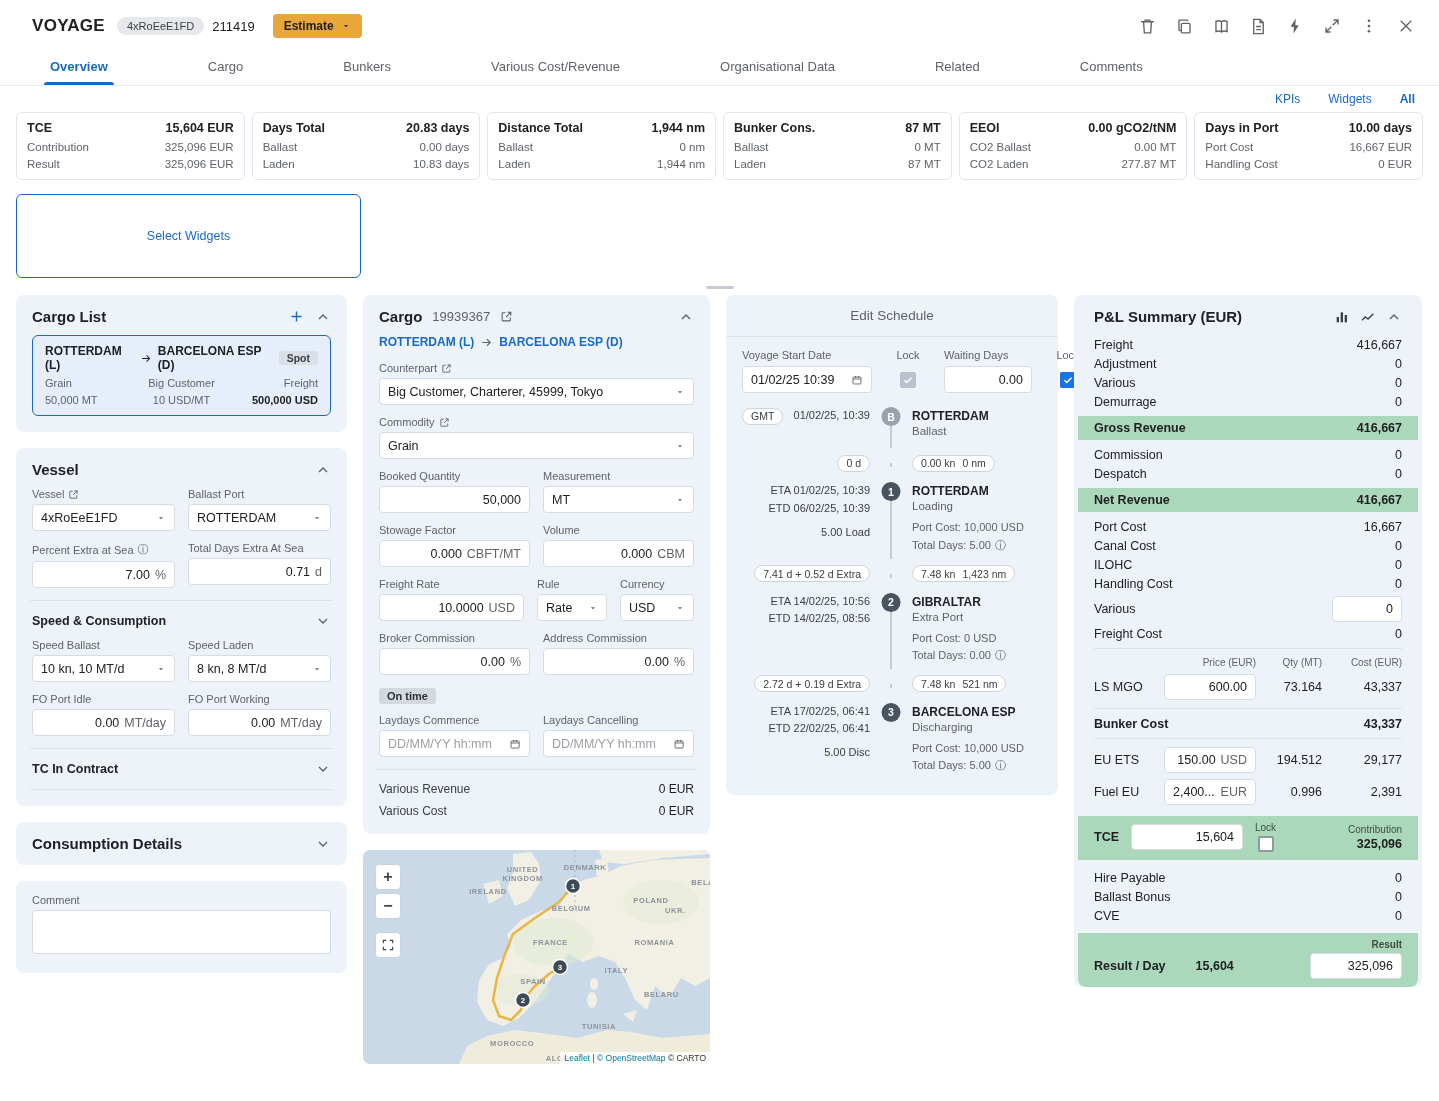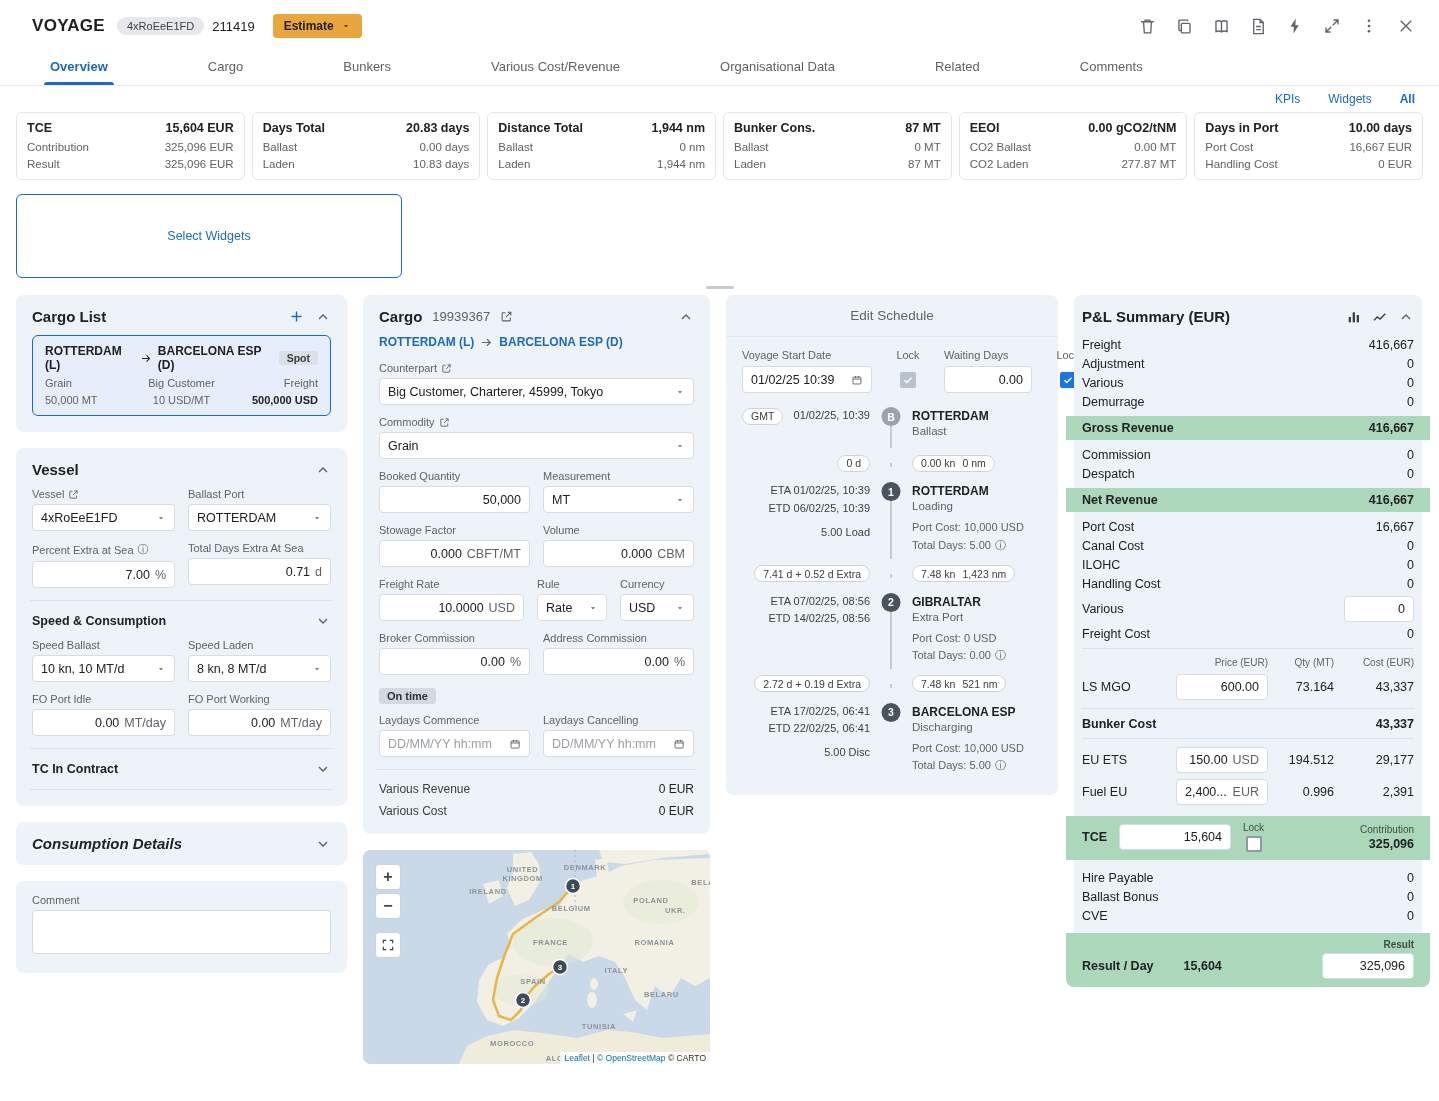--- a/index.html
+++ b/index.html
@@ -30,21 +30,21 @@
   .filter-row { display: flex; justify-content: flex-end; align-items: center; gap: 28px; padding: 6px 24px 4px; font-size: 12px; }
   .flink { color: #1a6ac4; cursor: pointer; }
   .flink.active { font-weight: 700; }
 
   
   .kpi-row { display: flex; gap: 7px; padding: 2px 16px 0; }
   .kpi-card { flex: 1; background: #fff; border: 1px solid #e2e6ec; border-radius: 6px; padding: 8px 10px 7px; }
   .kpi-main { display: flex; justify-content: space-between; gap: 6px; font-size: 12.5px; font-weight: 700; margin-bottom: 4px; white-space: nowrap; }
   .kpi-sub { display: flex; justify-content: space-between; gap: 6px; font-size: 11.5px; color: #5f6368; line-height: 1.45; white-space: nowrap; }
 
-  .widgets-box { margin: 14px 16px 0; width: 386px; height: 84px; border: 1px solid #1a6ac4; border-radius: 6px;
+  .widgets-box { margin: 14px 16px 0; width: 345px; height: 84px; border: 1px solid #1a6ac4; border-radius: 6px;
     display: flex; align-items: center; justify-content: center; color: #1a6ac4; font-size: 12.5px; cursor: pointer; }
   .drag-handle { width: 28px; height: 3px; background: #c7ccd2; border-radius: 2px; margin: 8px auto 2px; cursor: row-resize; }
 
   
   .main-grid { display: grid; grid-template-columns: 331px 347px 332px 348px; gap: 16px; padding: 4px 16px 16px; align-items: start; }
   .card, .panel { background: #eef3f9; border-radius: 8px; }
   .card { padding: 13px 16px 16px; margin-bottom: 16px; }
   .card-h { display: flex; align-items: center; gap: 10px; margin-bottom: 10px; }
   .card-title { font-size: 15px; font-weight: 700; }
   .iconbtn { cursor: pointer; display: flex; align-items: center; }
@@ -121,21 +121,21 @@
   .tl-port { font-size: 12px; font-weight: 700; line-height: 1.5; }
   .tl-act { font-size: 11.5px; color: #5f6368; margin-bottom: 7px; }
   .tl-sub { font-size: 11px; color: #5f6368; line-height: 1.6; display: flex; align-items: center; gap: 4px; }
   .pill { display: inline-flex; align-items: center; gap: 7px; background: #fff; border: 1px solid #cdd3dc; border-radius: 10px;
     padding: 1.5px 8px; font-size: 10.5px; color: #3c4043; white-space: nowrap; }
   .tl-row.transit { align-items: center; min-height: 28px; margin: 5px 0; }
   .tl-row.transit .tl-left, .tl-row.transit .tl-right { display: flex; align-items: center; }
   .tl-row.transit .tl-left { justify-content: flex-end; }
 
   
-  .pnl { padding: 13px 8px 0; }
+  .pnl { padding: 13px 20px 0; }
   .pnl-row { display: flex; justify-content: space-between; align-items: center; padding: 2.5px 0; font-size: 12.5px; }
   .pnl-row .pv { font-weight: 400; }
   .b { font-weight: 700; }
   .green { background: #abd8ba; margin: 5px -16px; padding: 5px 16px; }
   .green-block { background: #abd8ba; margin: 8px -16px; padding: 6px 16px 8px; }
   .tiny { font-size: 10px; color: #3f4d44; }
   .pnl-bhdr, .pnl-brow { display: flex; align-items: center; padding: 3px 0; font-size: 12.5px; }
   .pnl-bhdr { font-size: 10px; color: #5f6368; }
   .c-price { width: 96px; display: flex; justify-content: flex-end; text-align: right; }
   .c-qty { width: 66px; text-align: right; }
@@ -478,21 +478,21 @@
         <span class="iconbtn">
             <svg class="ic" width="16" height="16" viewBox="0 0 24 24" fill="none" stroke="#5f6368" stroke-width="2">
               <path d="M6 9l6 6 6-6"></path>
             </svg>
           </span>
       </div>
       <hr class="hr" style="margin-bottom:0;">
     </div>
 
     <div class="card" style="margin-bottom:16px; padding-bottom:13px;">
-      <div class="card-h" style="margin-bottom:0;font-style:italic;">
+      <div class="card-h" style="margin-bottom:0;">
         <span class="card-title">Consumption Details</span>
         <span class="flex1"></span>
         <span class="iconbtn">
             <svg class="ic" width="16" height="16" viewBox="0 0 24 24" fill="none" stroke="#5f6368" stroke-width="2">
               <path d="M6 9l6 6 6-6"></path>
             </svg>
           </span>
       </div>
     </div>
 
@@ -861,21 +861,21 @@
           <div class="tl-right">
               <span class="pill">
                 <span>7.48 kn</span>
                 <span>1,423 nm</span>
               </span>
             </div>
         </div>
 
         <div class="tl-row">
           <div class="tl-left">
-            <div class="tl-time">ETA 07/02/25, 08:56</div>
+            <div class="tl-time">ETA 14/02/25, 10:56</div>
             <div class="tl-time">ETD 14/02/25, 08:56</div>
           </div>
           <div class="tl-node">
               <span class="vline"></span>
               <span class="tl-circle">2</span>
             </div>
           <div class="tl-right">
             <div class="tl-port">GIBRALTAR</div>
             <div class="tl-act">Extra Port</div>
             <div class="tl-sub">Port Cost: 0 USD</div>

